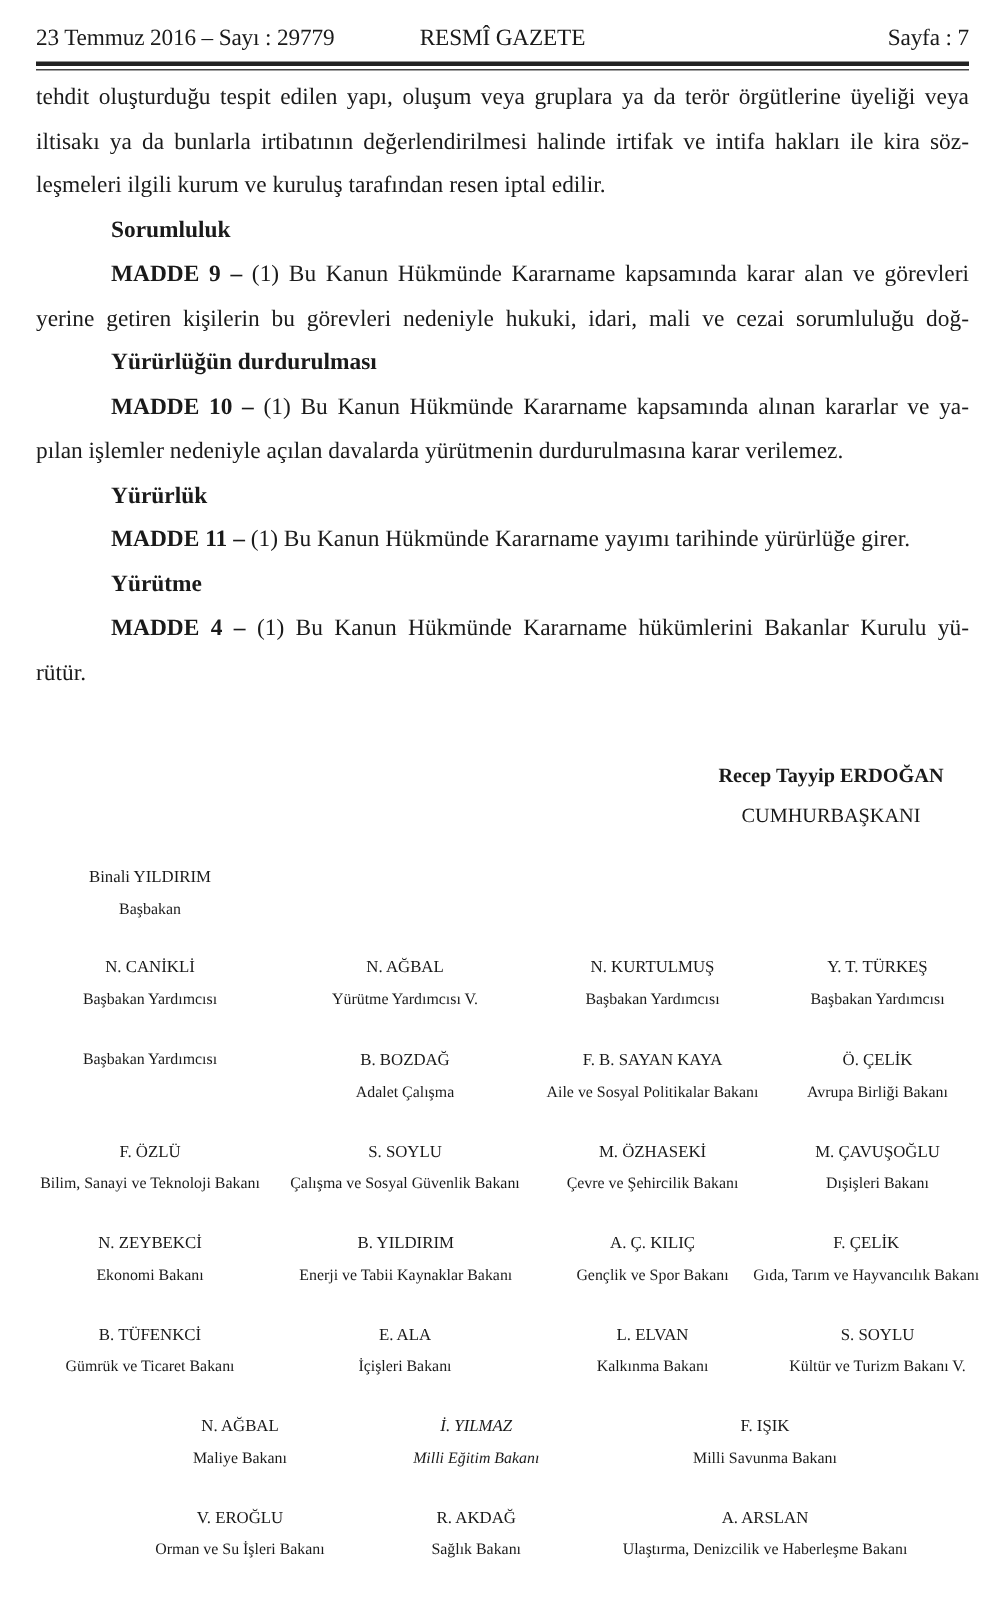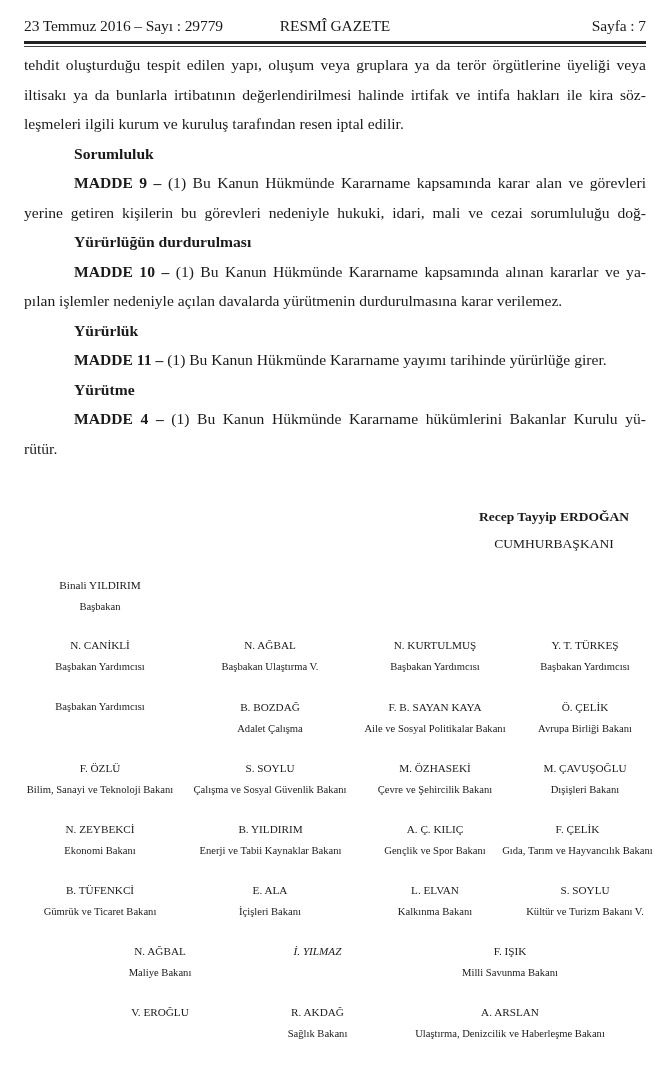--- a/index.html
+++ b/index.html
@@ -94,21 +94,21 @@
     <span class="n">Binali YILDIRIM</span>
     <span class="t">Başbakan</span>
   </div>
 
   <div class="sig" style="left:20px; top:634px; width:160px;">
     <span class="n">N. CANİKLİ</span>
     <span class="t">Başbakan Yardımcısı</span>
   </div>
   <div class="sig" style="left:190px; top:634px; width:160px;">
     <span class="n">N. AĞBAL</span>
-    <span class="t">Başbakan Ulaştırma V.</span>
+    <span class="t">Yürütme Yardımcısı V.</span>
   </div>
   <div class="sig" style="left:355px; top:634px; width:160px;">
     <span class="n">N. KURTULMUŞ</span>
     <span class="t">Başbakan Yardımcısı</span>
   </div>
   <div class="sig" style="left:505px; top:634px; width:160px;">
     <span class="n">Y. T. TÜRKEŞ</span>
     <span class="t">Başbakan Yardımcısı</span>
   </div>
 
@@ -178,28 +178,30 @@
     <span class="n">S. SOYLU</span>
     <span class="t">Kültür ve Turizm Bakanı V.</span>
   </div>
 
   <div class="sig" style="left:95px; top:940px; width:130px;">
     <span class="n">N. AĞBAL</span>
     <span class="t">Maliye Bakanı</span>
   </div>
   <div class="sig" style="left:245px; top:940px; width:145px;font-style:italic;">
     <span class="n">İ. YILMAZ</span>
+    <span class="t">Milli Eğitim Bakanı</span>
   </div>
   <div class="sig" style="left:430px; top:940px; width:160px;">
     <span class="n">F. IŞIK</span>
     <span class="t">Milli Savunma Bakanı</span>
   </div>
 
   <div class="sig" style="left:85px; top:1001px; width:150px;">
     <span class="n">V. EROĞLU</span>
+    <span class="t">Orman ve Su İşleri Bakanı</span>
   </div>
   <div class="sig" style="left:245px; top:1001px; width:145px;">
     <span class="n">R. AKDAĞ</span>
     <span class="t">Sağlık Bakanı</span>
   </div>
   <div class="sig" style="left:400px; top:1001px; width:220px;">
     <span class="n">A. ARSLAN</span>
     <span class="t">Ulaştırma, Denizcilik ve Haberleşme Bakanı</span>
   </div>
 </div>

